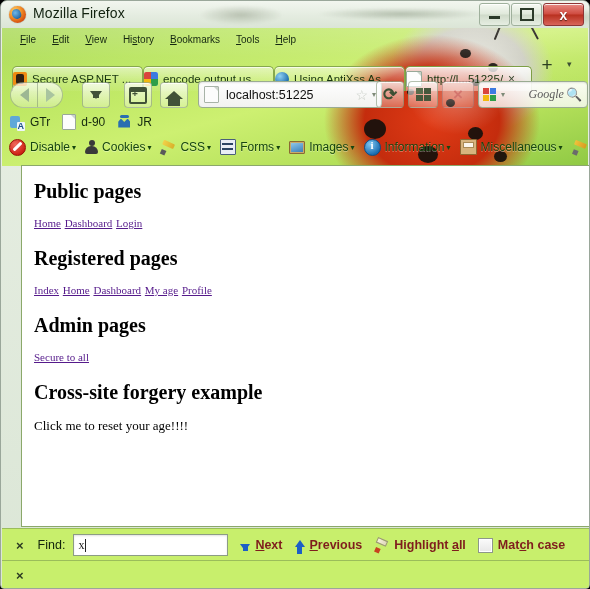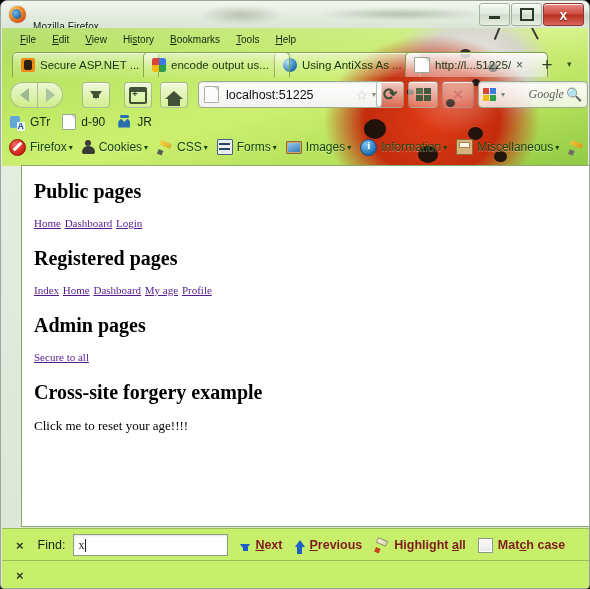--- a/index.html
+++ b/index.html
@@ -41,22 +41,22 @@
     background:radial-gradient(circle at 35% 30%, #ffd36b 0%, #f08a24 42%, #d2490f 78%, #8e2a06 100%);
     box-shadow:0 0 1px rgba(0,0,0,.5);
   }
   .fx-logo:after{
     content:"";position:absolute;left:3px;top:3px;width:9px;height:10px;
     border-radius:50% 50% 45% 55%;
     background:radial-gradient(circle at 40% 35%, #6fb7e8 0%, #2d6fa8 70%, #17436b 100%);
     transform:rotate(-18deg);
   }
   .title-text{
-    position:absolute;left:32px;top:20px;
-    font-size:10px;color:#11210f;letter-spacing:.1px;
+    position:absolute;left:32px;top:4px;
+    font-size:14px;color:#11210f;letter-spacing:.1px;
   }
   .wbtns{position:absolute;right:5px;top:2px;height:22px;display:flex;gap:1px;}
   .wbtn{
     width:29px;height:21px;border:1px solid #9fb09c;border-radius:3px;
     background:linear-gradient(180deg,#f6f9f3 0%,#e0e9db 48%,#cfdac9 52%,#e6eee2 100%);
     display:flex;align-items:center;justify-content:center;
     box-shadow:inset 0 1px 0 rgba(255,255,255,.85);
   }
   .wbtn.close{
     width:39px;border-color:#8e3535;
@@ -92,26 +92,26 @@
   
   .menubar{position:absolute;left:0;top:1px;height:21px;display:flex;align-items:center;padding-left:10px;}
   .menu-item{
     font-size:10px;color:#152711;padding:2px 8px;white-space:nowrap;
   }
   .menu-item u{text-decoration:underline;}
 
   
   .tabstrip{position:absolute;left:0;top:22px;height:26px;width:586px;}
   .tab{
-    position:absolute;top:2px;height:24px;
+    position:absolute;top:16px;height:24px;
     border:1px solid #86a84d;border-bottom:none;
     border-radius:5px 5px 0 0;
     background:linear-gradient(180deg,rgba(255,255,255,.52) 0%,rgba(255,255,255,.18) 55%,rgba(255,255,255,.05) 100%);
     box-shadow:inset 0 1px 0 rgba(255,255,255,.7);
-    display:flex;align-items:center;padding:0 8px;overflow:hidden;
+    display:flex;align-items:center;padding:0 0;overflow:hidden;
   }
   .tab.active{
     background:linear-gradient(180deg,rgba(255,255,255,.85) 0%,rgba(255,255,255,.55) 60%,rgba(255,255,255,.38) 100%);
     border-color:#7d9f45;
   }
   .tab-label{font-size:11.5px;color:#18340f;white-space:nowrap;overflow:hidden;}
   .tab-close{margin-left:5px;font-size:12px;color:#3a4a33;line-height:1;}
   .favicon{width:14px;height:14px;margin-right:5px;flex:0 0 14px;position:relative;}
   .fav-asp{background:#ee8b12;border-radius:2px;}
   .fav-asp:after{content:"";position:absolute;left:3px;top:2px;width:8px;height:10px;background:#2d2012;border-radius:2px;}
@@ -426,21 +426,21 @@
       </div>
       <div class="bm">
         <span class="ic-jr"></span>
         <span class="bm-label">JR</span>
       </div>
     </div>
 
     <div class="devbar">
       <div class="dev">
         <span class="ic-disable"></span>
-        <span class="dev-label">Firefox</span>
+        <span class="dev-label">Disable</span>
         <span class="dev-caret">▾</span>
       </div>
       <div class="dev">
         <span class="ic-cookies"></span>
         <span class="dev-label">Cookies</span>
         <span class="dev-caret">▾</span>
       </div>
       <div class="dev">
         <span class="ic-css"></span>
         <span class="dev-label">CSS</span>

